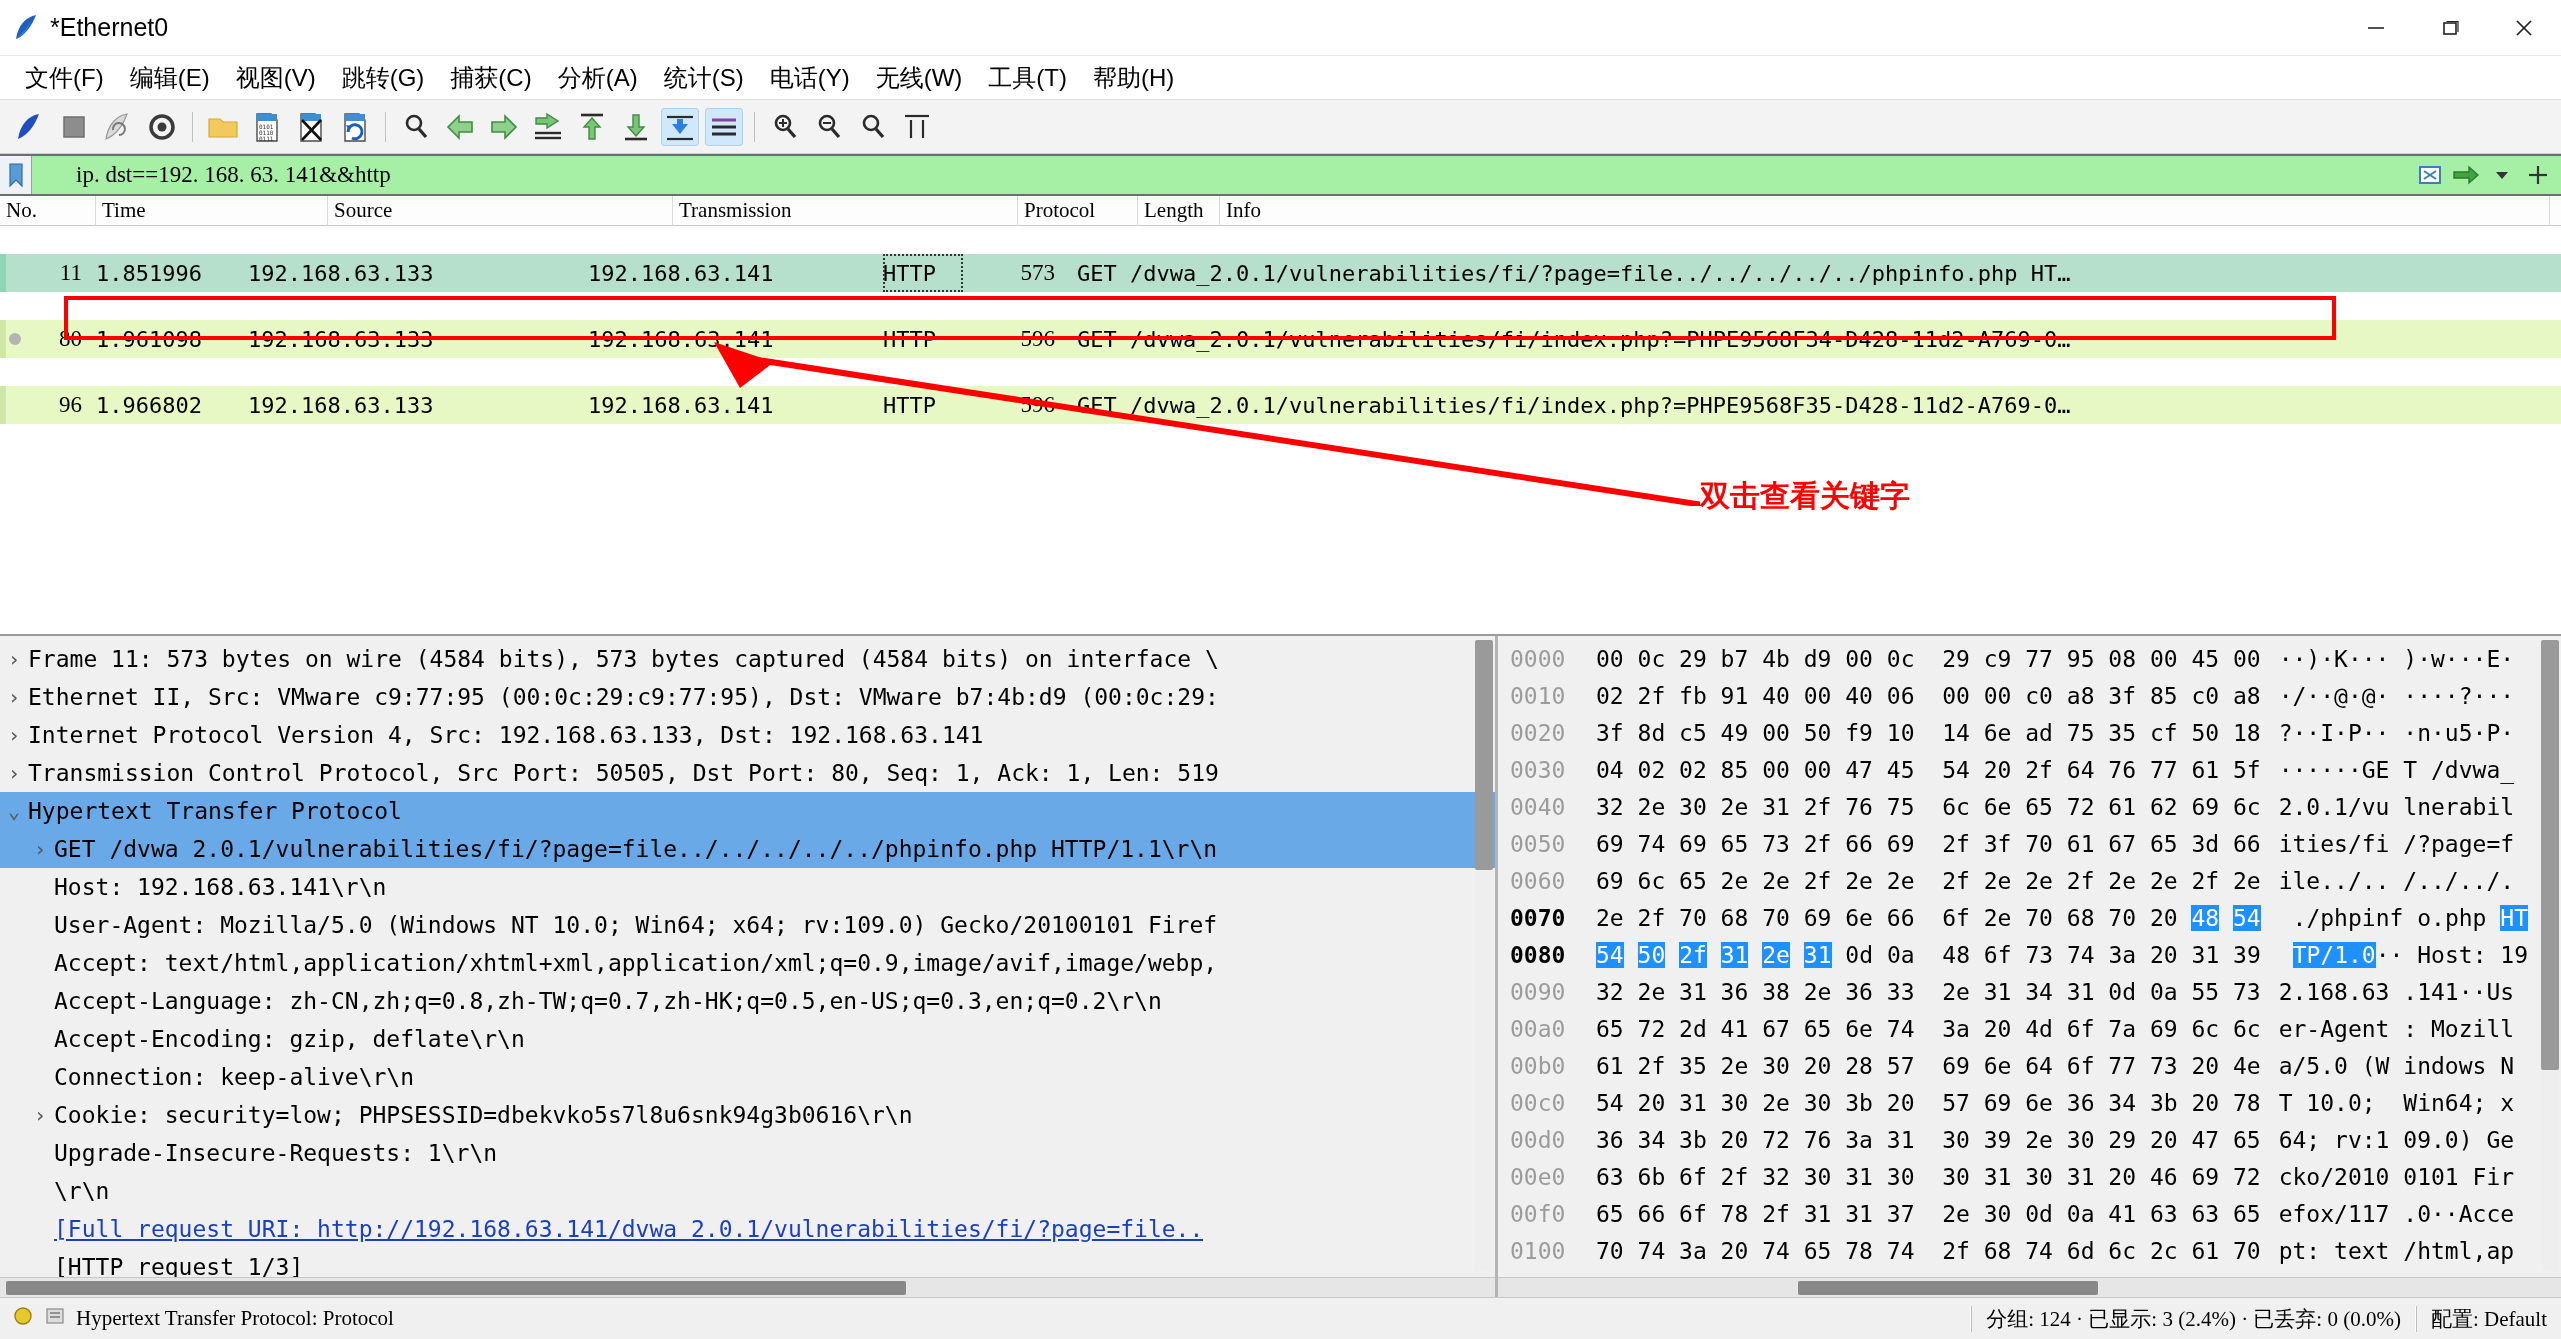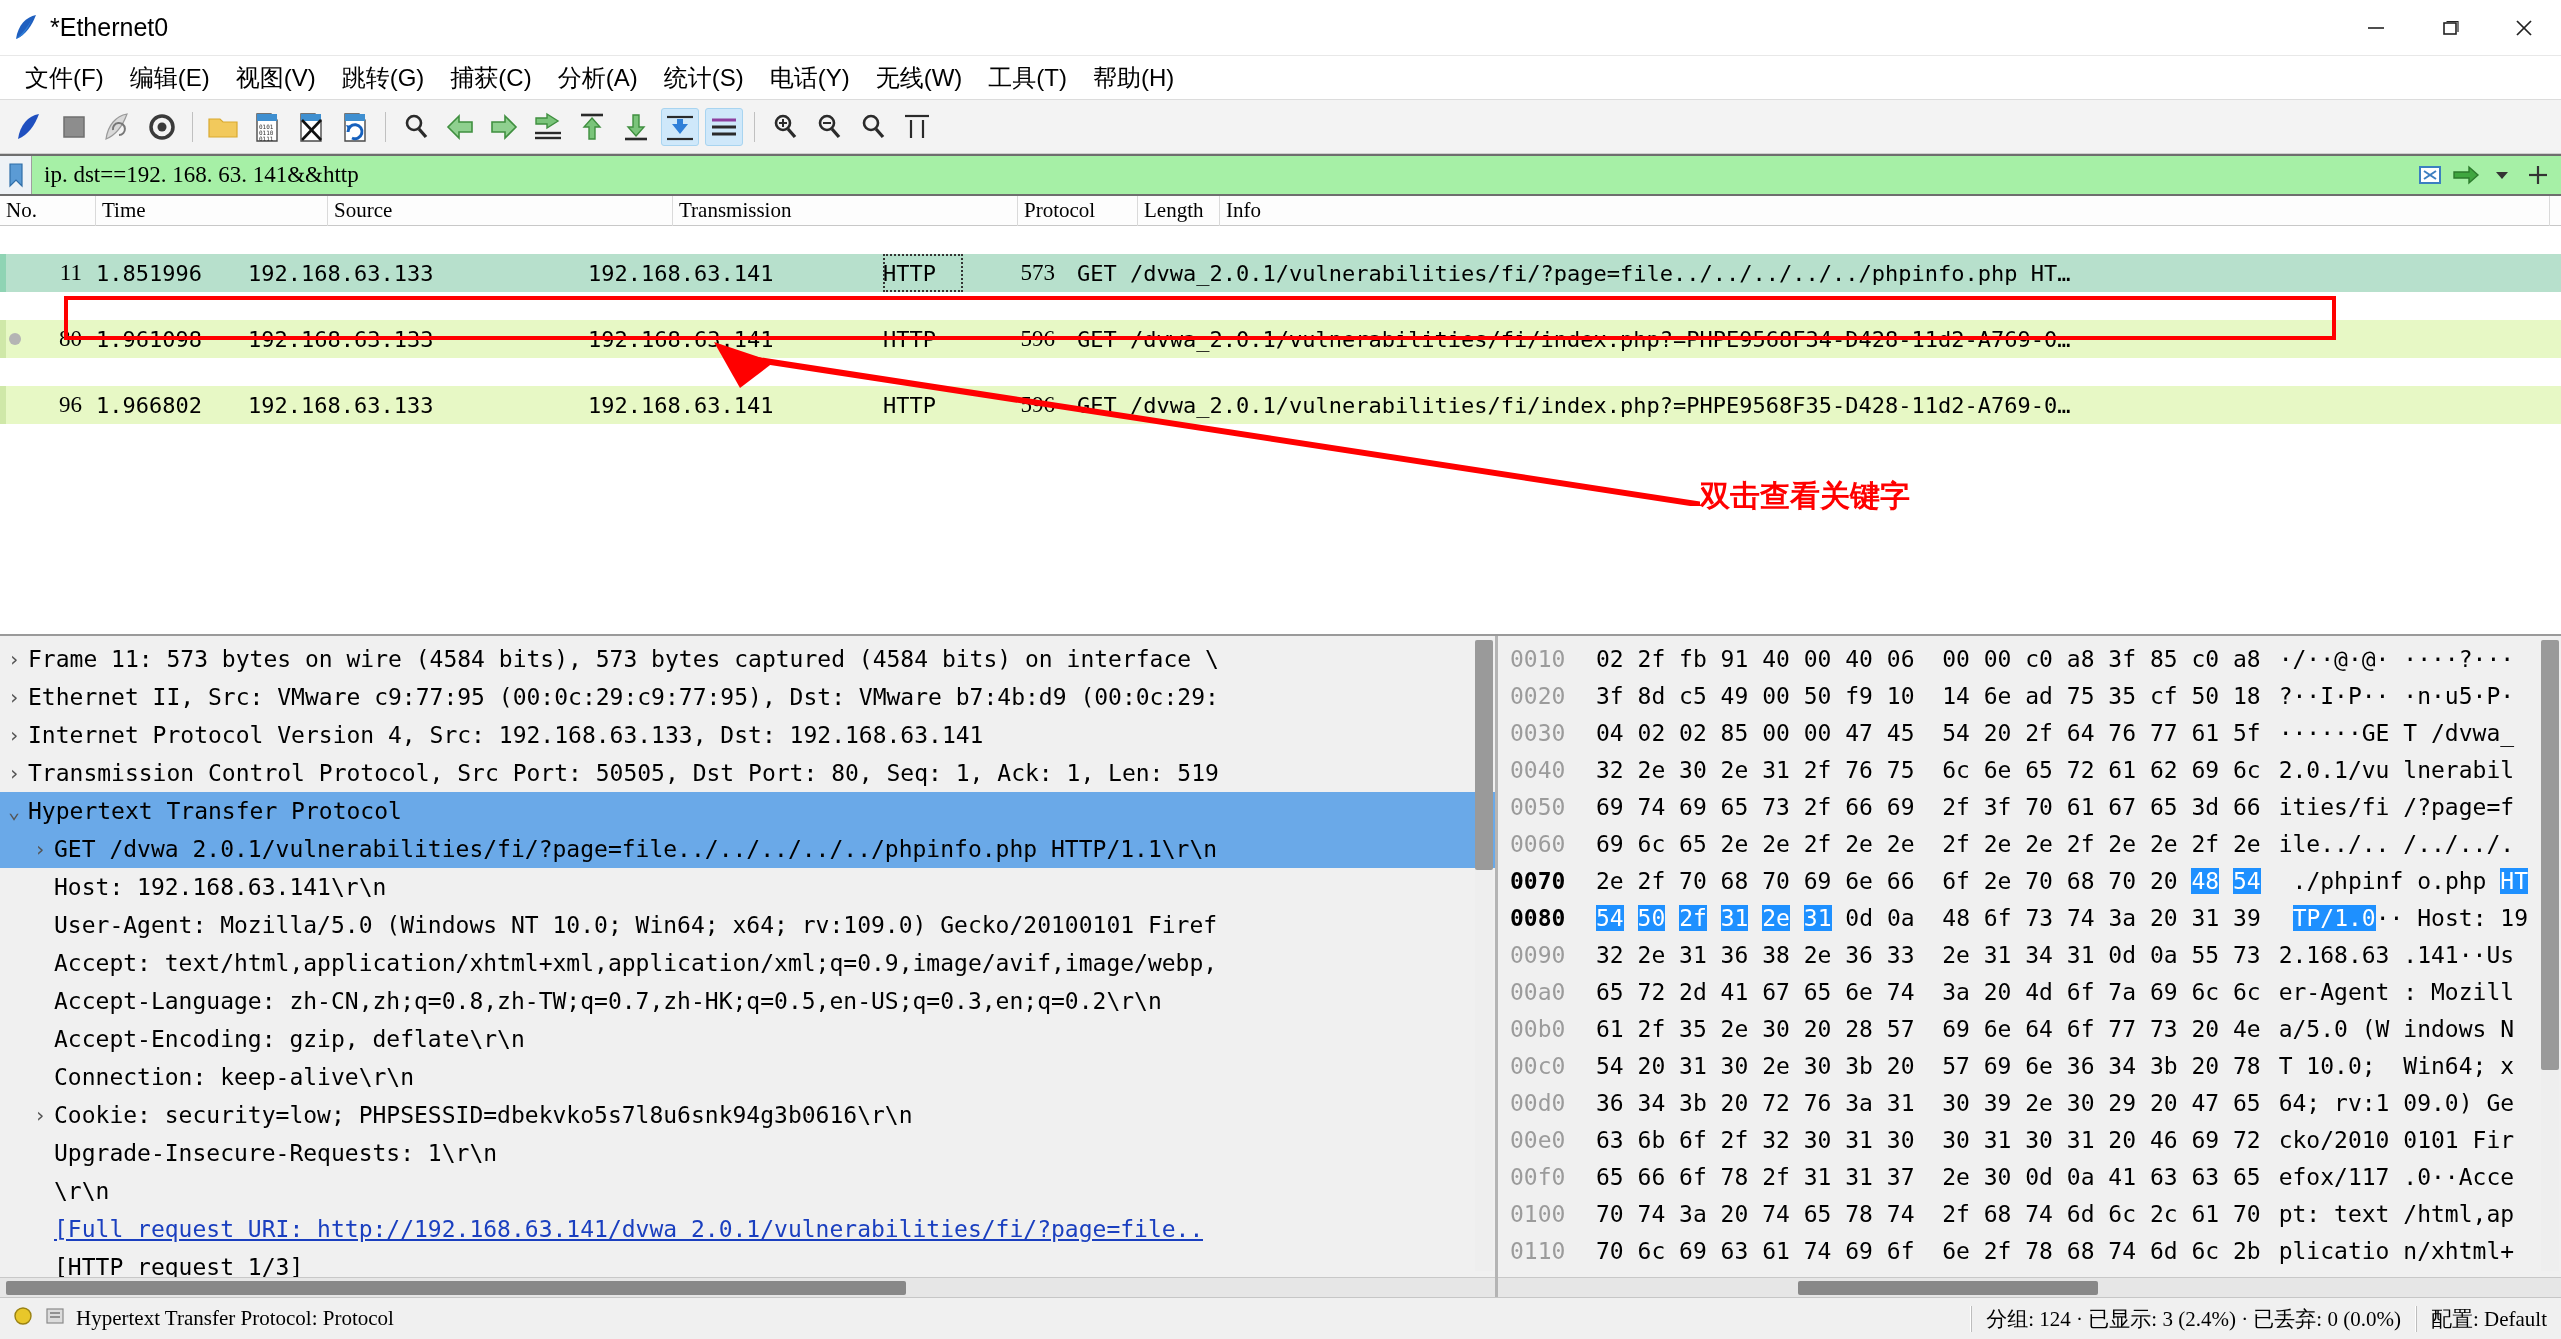--- a/index.html
+++ b/index.html
@@ -70,20 +70,21 @@
   .tb-sep { width: 1px; height: 30px; background: #c0c0c0; margin: 0 8px; }
 
   
   .filterbar {
     height: 42px; flex: 0 0 42px;
     display: flex; align-items: stretch;
     background: #a6f0a6;
     border-top: 2px solid #6e6e6e;
     border-bottom: 2px solid #6e6e6e;
     position: relative;
+    gap: 32px;
   }
   .filter-bookmark {
     width: 32px; display:flex; align-items:center; justify-content:center;
     background:#eef2f6; border-right:1px solid #9f9f9f;
   }
   .filter-input {
     flex: 1; border: none; outline: none;
     background: #a6f0a6;
     font-family: "Liberation Serif", serif;
     font-size: 23px; color: #000;
@@ -517,20 +518,21 @@
       <div class="vscroll">
         <div class="vscroll-thumb" style="top:0; height:230px;"></div>
       </div>
       <div class="hscroll-track">
         <div class="hscroll-thumb" style="left:6px; width:900px;"></div>
       </div>
     </div>
 
     <div class="bytepane">
       <div class="byte-scroll" id="byte-rows">
+          <div class="brow"><span class="boff">0000</span><span class="bhex">00 0c 29 b7 4b d9 00 0c  29 c9 77 95 08 00 45 00</span><span class="basc">··)·K··· )·w···E·</span></div>
           <div class="brow"><span class="boff">0010</span><span class="bhex">02 2f fb 91 40 00 40 06  00 00 c0 a8 3f 85 c0 a8</span><span class="basc">·/··@·@· ····?···</span></div>
           <div class="brow"><span class="boff">0020</span><span class="bhex">3f 8d c5 49 00 50 f9 10  14 6e ad 75 35 cf 50 18</span><span class="basc">?··I·P·· ·n·u5·P·</span></div>
           <div class="brow"><span class="boff">0030</span><span class="bhex">04 02 02 85 00 00 47 45  54 20 2f 64 76 77 61 5f</span><span class="basc">······GE T /dvwa_</span></div>
           <div class="brow"><span class="boff">0040</span><span class="bhex">32 2e 30 2e 31 2f 76 75  6c 6e 65 72 61 62 69 6c</span><span class="basc">2.0.1/vu lnerabil</span></div>
           <div class="brow"><span class="boff">0050</span><span class="bhex">69 74 69 65 73 2f 66 69  2f 3f 70 61 67 65 3d 66</span><span class="basc">ities/fi /?page=f</span></div>
           <div class="brow"><span class="boff">0060</span><span class="bhex">69 6c 65 2e 2e 2f 2e 2e  2f 2e 2e 2f 2e 2e 2f 2e</span><span class="basc">ile../.. /../../.</span></div>
           <div class="brow"><span class="boff" style="color: rgb(0, 0, 0); font-weight: bold;">0070</span><span class="bhex">2e 2f 70 68 70 69 6e 66  6f 2e 70 68 70 20 <span class="hl">48</span> <span class="hl">54</span> </span><span class="basc">./phpinf o.php <span class="hl">HT</span></span></div>
           <div class="brow"><span class="boff" style="color: rgb(0, 0, 0); font-weight: bold;">0080</span><span class="bhex"><span class="hl">54</span> <span class="hl">50</span> <span class="hl">2f</span> <span class="hl">31</span> <span class="hl">2e</span> <span class="hl">31</span> 0d 0a  48 6f 73 74 3a 20 31 39 </span><span class="basc"><span class="hl">TP/1.0</span>·· Host: 19</span></div>
           <div class="brow"><span class="boff">0090</span><span class="bhex">32 2e 31 36 38 2e 36 33  2e 31 34 31 0d 0a 55 73</span><span class="basc">2.168.63 .141··Us</span></div>
           <div class="brow"><span class="boff">00a0</span><span class="bhex">65 72 2d 41 67 65 6e 74  3a 20 4d 6f 7a 69 6c 6c</span><span class="basc">er-Agent : Mozill</span></div>

